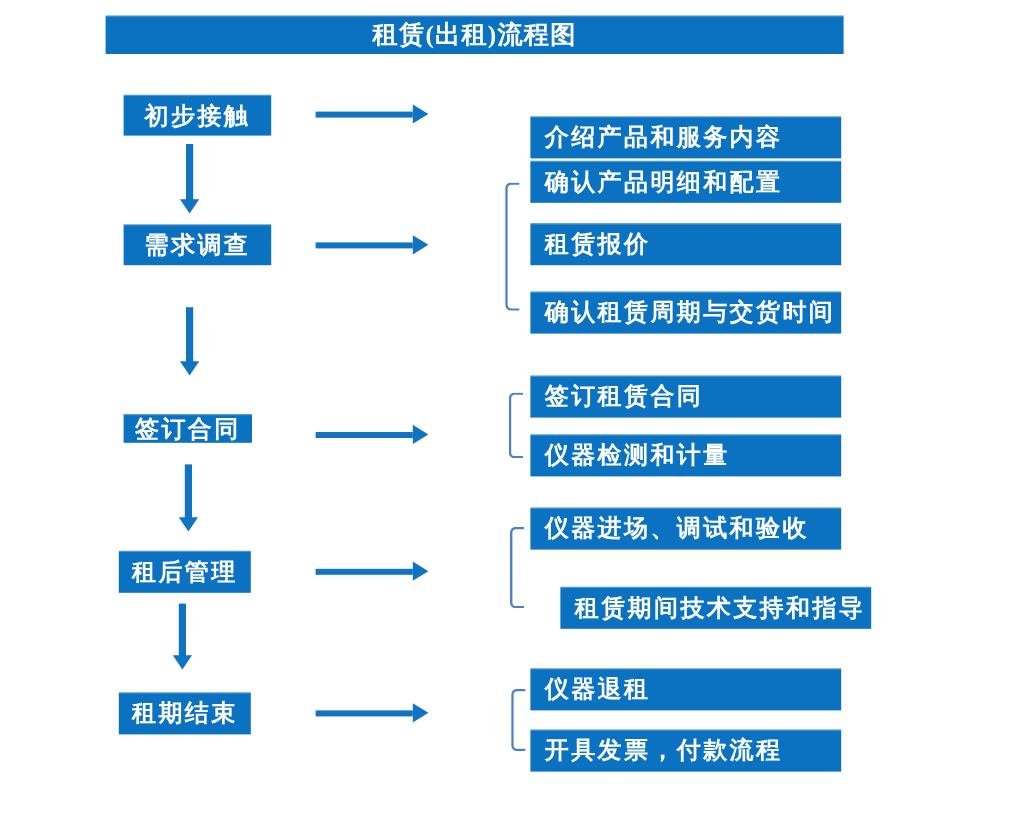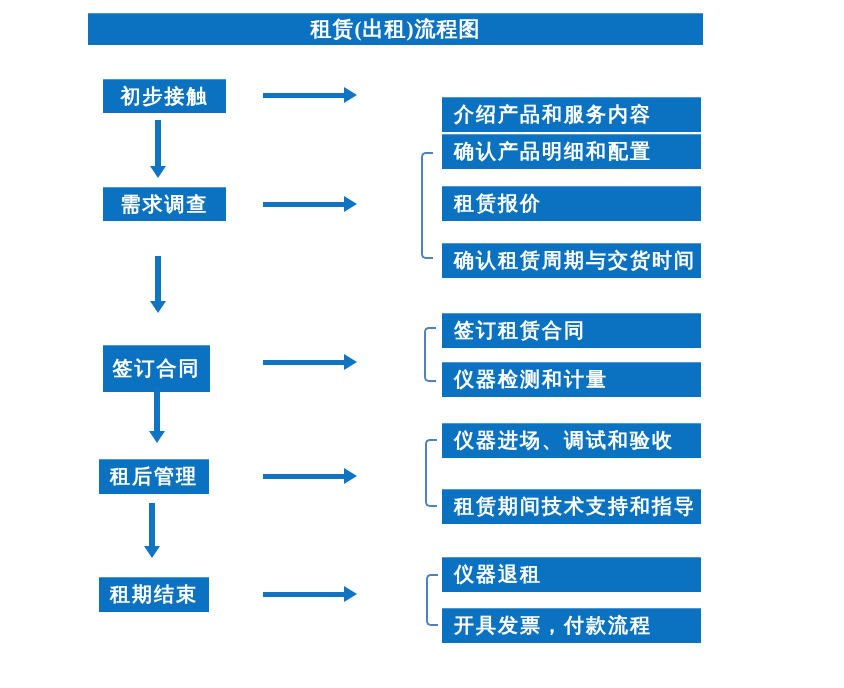--- a/index.html
+++ b/index.html
@@ -30,33 +30,33 @@
     background:var(--box-blue);color:var(--text-white);
     display:flex;align-items:center;
     font-size:20px;letter-spacing:2px;
     box-sizing:border-box;
     box-shadow:inset 0 1px 0 rgba(255,255,255,.28);
     white-space:nowrap;
   }
   .lbox{justify-content:center;}
   .lbox1{left:103px;top:79px;width:123px;height:34px;}
   .lbox2{left:103px;top:187px;width:123px;height:34px;}
-  .lbox3{left:103px;top:345px;width:107px;height:47px;}
+  .lbox3{left:103px;top:345px;width:107px;height:24px;}
   .lbox4{left:99px; top:459px;width:110px;height:35px;}
   .lbox5{left:99px; top:577px;width:110px;height:35px;}
 
   .rbox{left:442px;width:259px;height:35px;padding-left:12px;}
   .rbox1{top:77px;margin-top:20px;}
   .rbox2{top:134px;}
   .rbox3{top:186px;}
   .rbox4{top:243px;}
   .rbox5{top:313px;}
   .rbox6{top:362px;}
   .rbox7{top:423px;}
-  .rbox8{top:489px;}
+  .rbox8{top:489px;margin-left:25px;}
   .rbox9{top:557px;}
   .rbox10{top:608px;}
 
   
   .harrow{position:absolute;left:263px;width:94px;height:16px;}
   .harrow .shaft{position:absolute;left:0;top:6px;width:81px;height:5px;background:var(--arrow-blue);}
   .harrow .head{position:absolute;left:81px;top:0;width:0;height:0;
     border-top:8px solid transparent;border-bottom:8px solid transparent;
     border-left:13px solid var(--arrow-blue);}
   .h1{top:87px;}

